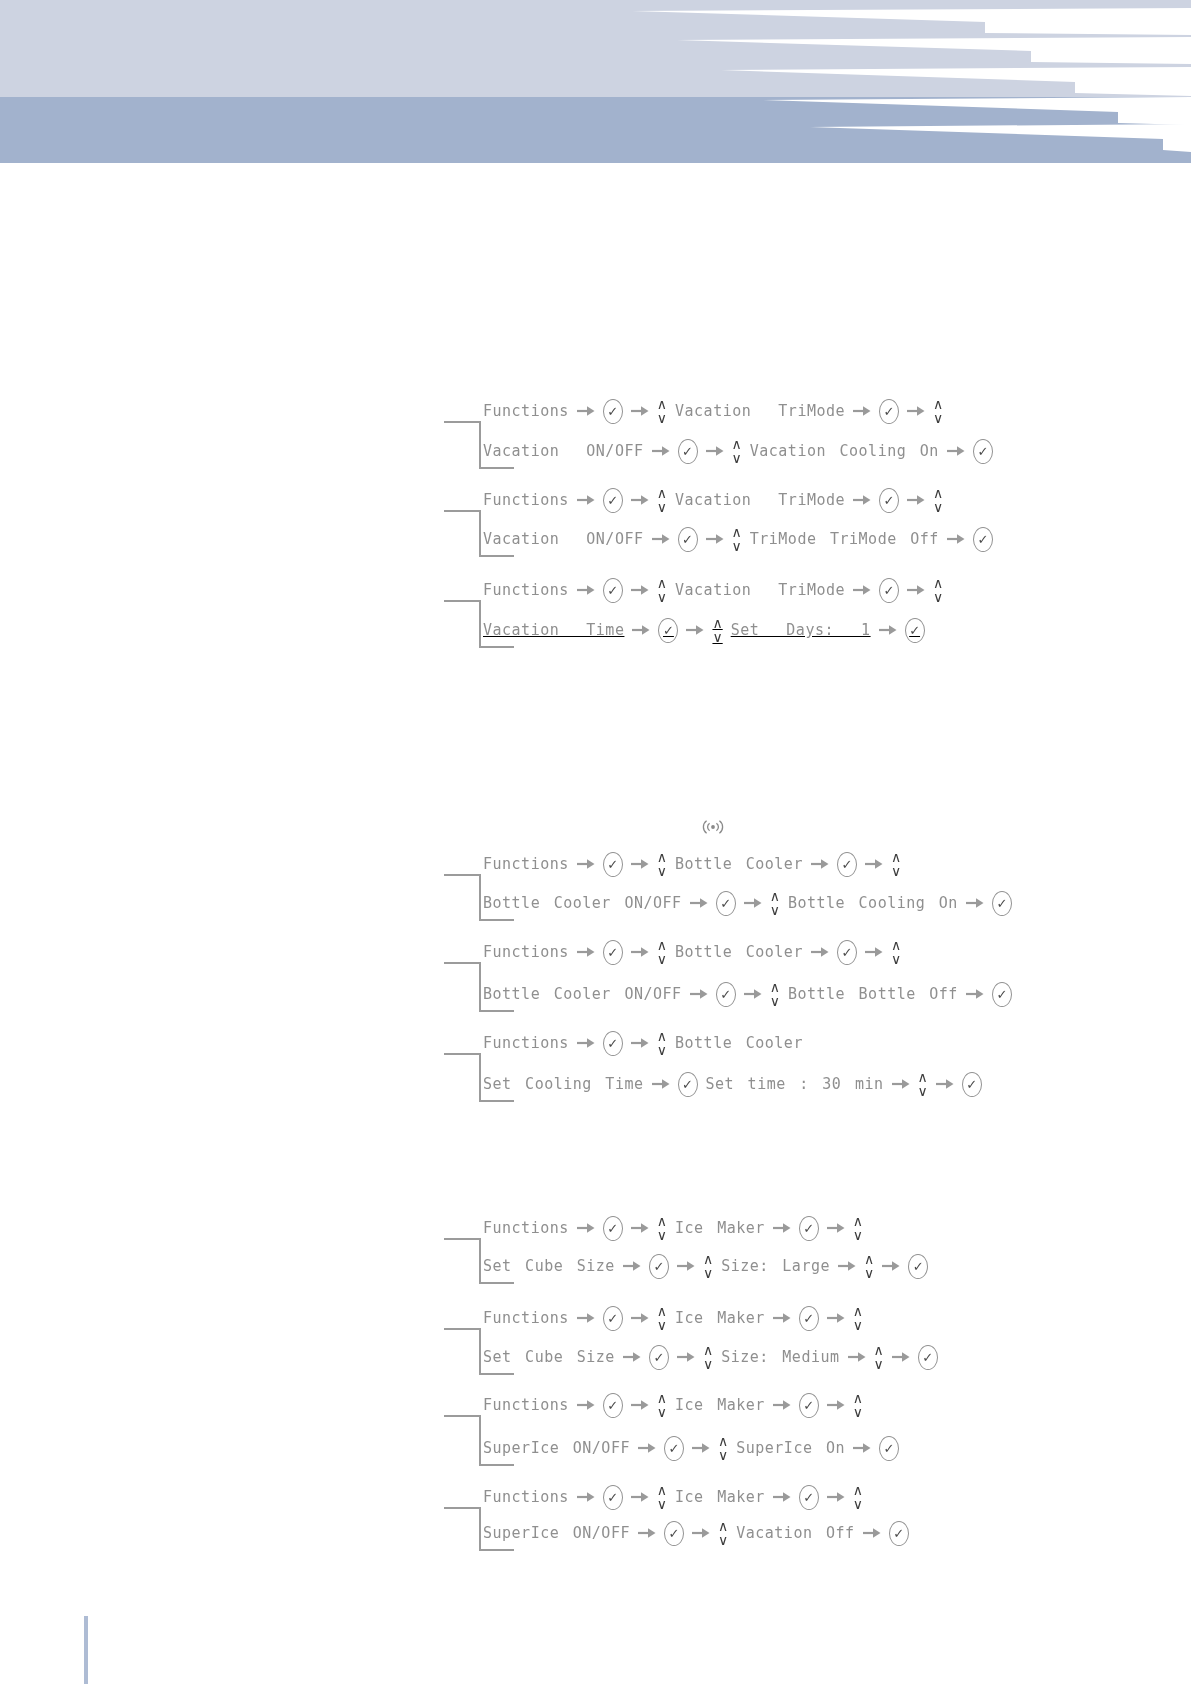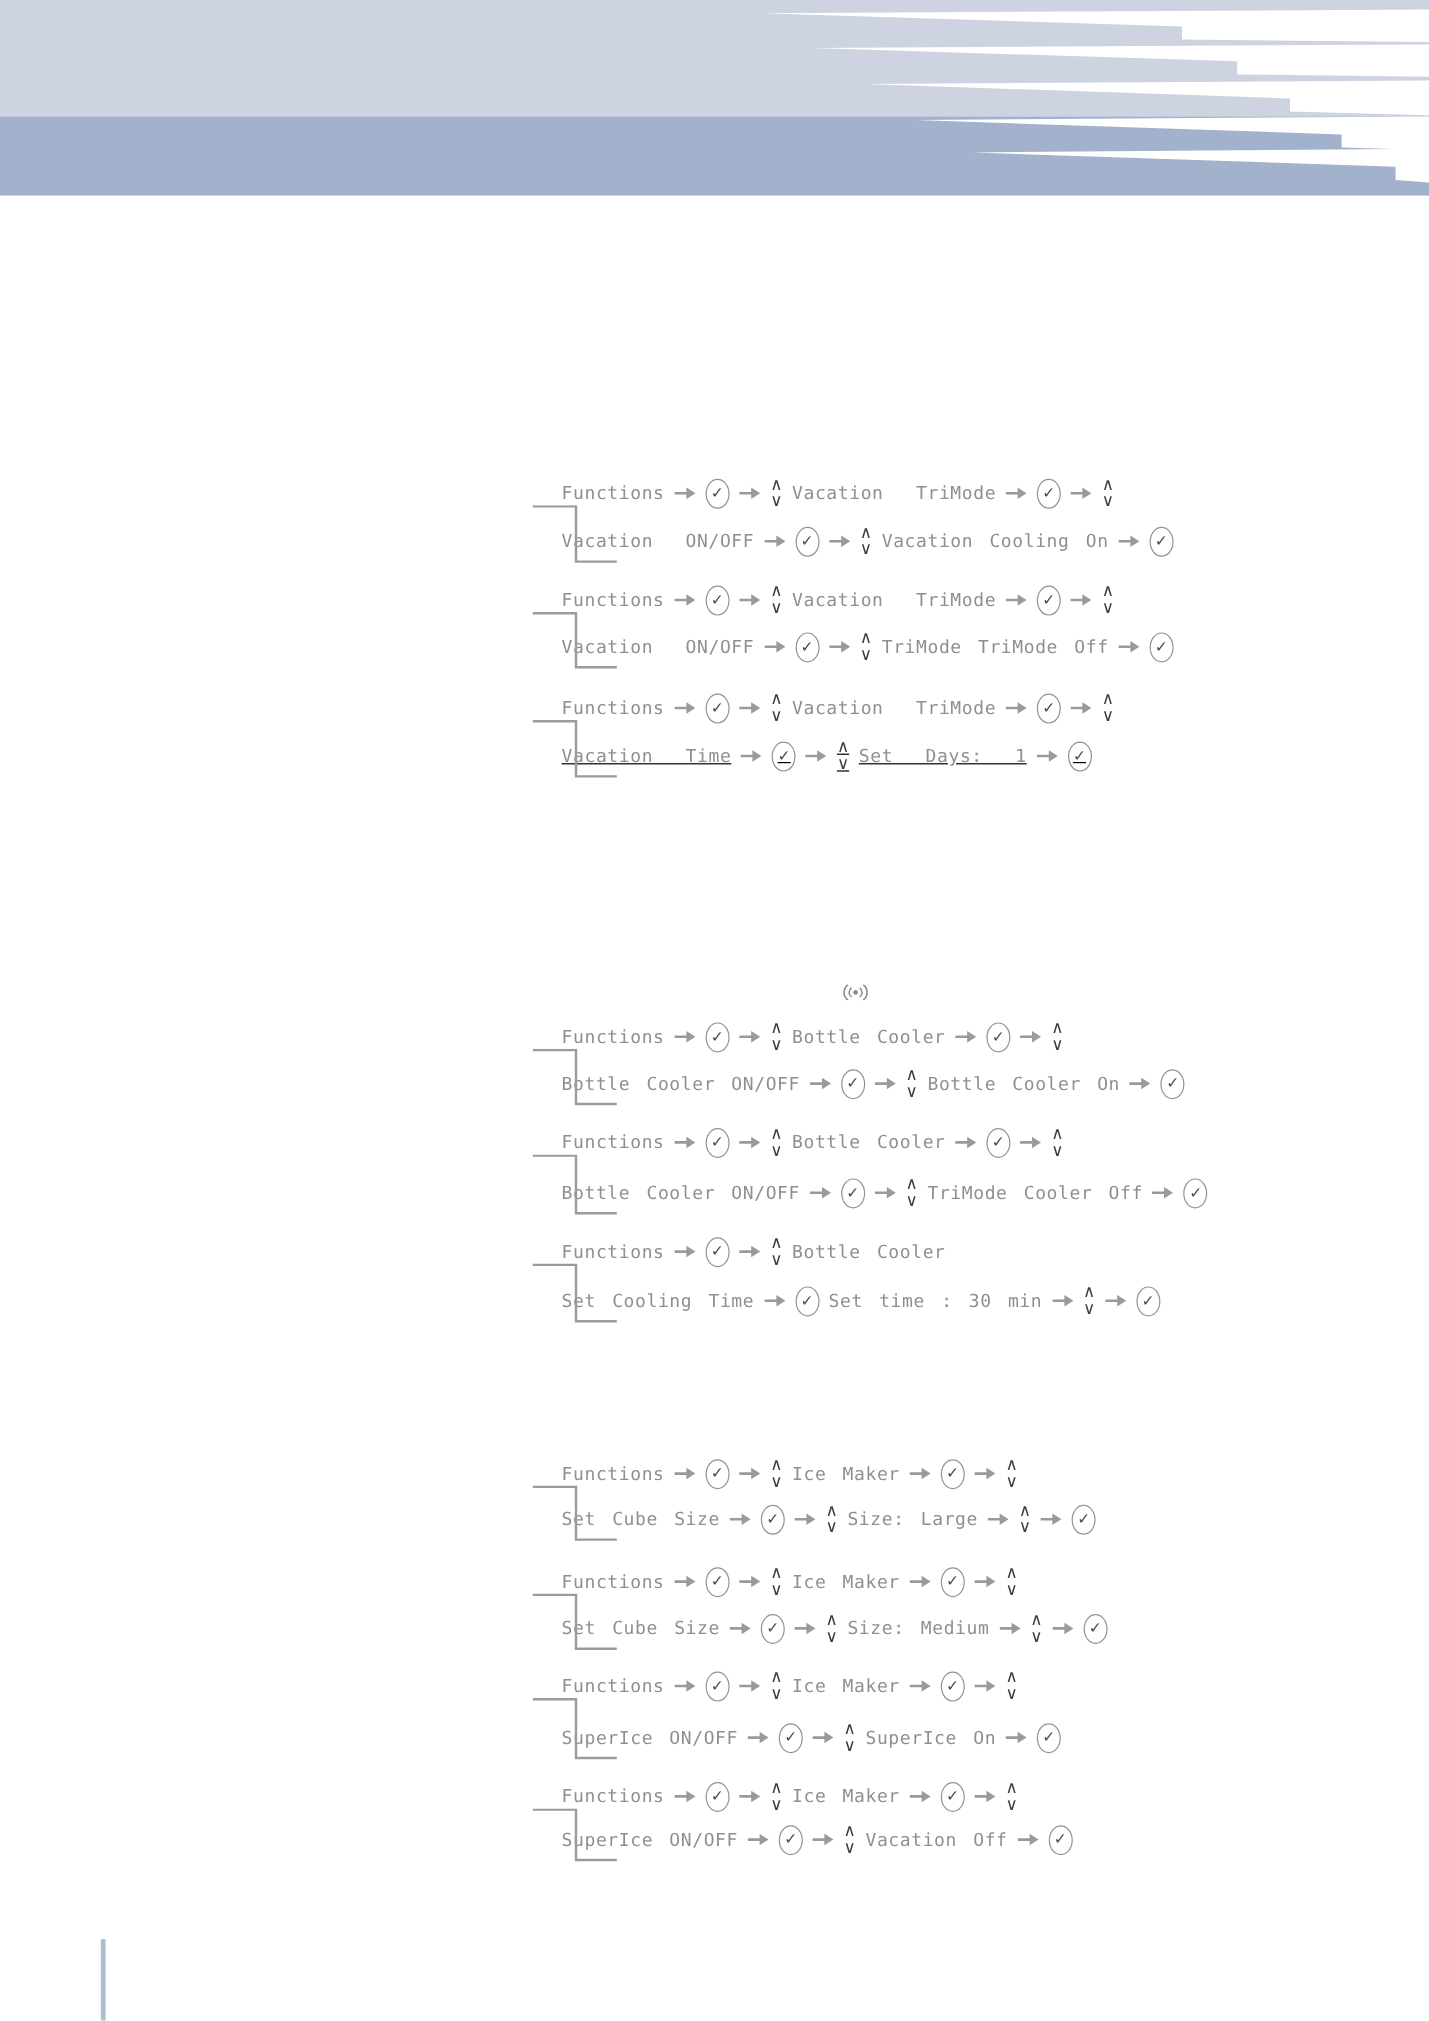--- a/index.html
+++ b/index.html
@@ -6,21 +6,21 @@
   .page{
     position:relative;width:1191px;height:1684px;background:#ffffff;
     overflow:hidden;font-family:"DejaVu Sans Mono",monospace;
   }
   
   .header-svg{position:absolute;left:0;top:0;}
   
   .footer-bar{position:absolute;left:84px;top:1616px;width:4px;height:68px;}
   
   .seq-line{
-    position:absolute;left:468px;height:36px;display:flex;align-items:center;
+    position:absolute;left:483px;height:36px;display:flex;align-items:center;
     gap:8px;white-space:pre;
   }
   .tok-text{
     font-family:"DejaVu Sans Mono",monospace;font-size:15px;color:#8f8f8f;
     letter-spacing:0.5px;word-spacing:4px;white-space:pre;
   }
   .tok-arrow{display:inline-flex;align-items:center;}
   .tok-ok{
     display:inline-flex;align-items:center;justify-content:center;
     width:20px;height:25px;border:1.6px solid #929292;border-radius:50%;
@@ -153,21 +153,21 @@
           </svg></span><span class="tok-ok">✓</span><span class="tok-arrow"><svg width="18" height="12" viewBox="0 0 18 12">
             <line x1="0" y1="6" x2="11" y2="6" stroke="#9a9a9a" stroke-width="2.2"></line>
             <polygon points="10,1.2 17.5,6 10,10.8" fill="#9a9a9a"></polygon>
           </svg></span><span class="tok-ud"><span>∧</span><span>∨</span></span></div>
       <div class="seq-line" style="top: 885px;"><span class="tok-text">Bottle Cooler ON/OFF</span><span class="tok-arrow"><svg width="18" height="12" viewBox="0 0 18 12">
             <line x1="0" y1="6" x2="11" y2="6" stroke="#9a9a9a" stroke-width="2.2"></line>
             <polygon points="10,1.2 17.5,6 10,10.8" fill="#9a9a9a"></polygon>
           </svg></span><span class="tok-ok">✓</span><span class="tok-arrow"><svg width="18" height="12" viewBox="0 0 18 12">
             <line x1="0" y1="6" x2="11" y2="6" stroke="#9a9a9a" stroke-width="2.2"></line>
             <polygon points="10,1.2 17.5,6 10,10.8" fill="#9a9a9a"></polygon>
-          </svg></span><span class="tok-ud"><span>∧</span><span>∨</span></span><span class="tok-text">Bottle Cooler On</span><span class="tok-arrow"><svg width="18" height="12" viewBox="0 0 18 12">
+          </svg></span><span class="tok-ud"><span>∧</span><span>∨</span></span><span class="tok-text">Bottle Cooling On</span><span class="tok-arrow"><svg width="18" height="12" viewBox="0 0 18 12">
             <line x1="0" y1="6" x2="11" y2="6" stroke="#9a9a9a" stroke-width="2.2"></line>
             <polygon points="10,1.2 17.5,6 10,10.8" fill="#9a9a9a"></polygon>
           </svg></span><span class="tok-ok">✓</span></div>
       <svg class="bracket-svg" width="72" height="49" style="left: 443px; top: 874px;">
         <path d="M1,1 H37 V46 H71" fill="none" stroke="#9b9b9b" stroke-width="2"></path>
       </svg>
       <div class="seq-line" style="top: 934px;"><span class="tok-text">Functions</span><span class="tok-arrow"><svg width="18" height="12" viewBox="0 0 18 12">
             <line x1="0" y1="6" x2="11" y2="6" stroke="#9a9a9a" stroke-width="2.2"></line>
             <polygon points="10,1.2 17.5,6 10,10.8" fill="#9a9a9a"></polygon>
           </svg></span><span class="tok-ok">✓</span><span class="tok-arrow"><svg width="18" height="12" viewBox="0 0 18 12">
@@ -179,21 +179,21 @@
           </svg></span><span class="tok-ok">✓</span><span class="tok-arrow"><svg width="18" height="12" viewBox="0 0 18 12">
             <line x1="0" y1="6" x2="11" y2="6" stroke="#9a9a9a" stroke-width="2.2"></line>
             <polygon points="10,1.2 17.5,6 10,10.8" fill="#9a9a9a"></polygon>
           </svg></span><span class="tok-ud"><span>∧</span><span>∨</span></span></div>
       <div class="seq-line" style="top: 976px;"><span class="tok-text">Bottle Cooler ON/OFF</span><span class="tok-arrow"><svg width="18" height="12" viewBox="0 0 18 12">
             <line x1="0" y1="6" x2="11" y2="6" stroke="#9a9a9a" stroke-width="2.2"></line>
             <polygon points="10,1.2 17.5,6 10,10.8" fill="#9a9a9a"></polygon>
           </svg></span><span class="tok-ok">✓</span><span class="tok-arrow"><svg width="18" height="12" viewBox="0 0 18 12">
             <line x1="0" y1="6" x2="11" y2="6" stroke="#9a9a9a" stroke-width="2.2"></line>
             <polygon points="10,1.2 17.5,6 10,10.8" fill="#9a9a9a"></polygon>
-          </svg></span><span class="tok-ud"><span>∧</span><span>∨</span></span><span class="tok-text">TriMode Cooler Off</span><span class="tok-arrow"><svg width="18" height="12" viewBox="0 0 18 12">
+          </svg></span><span class="tok-ud"><span>∧</span><span>∨</span></span><span class="tok-text">Bottle Bottle Off</span><span class="tok-arrow"><svg width="18" height="12" viewBox="0 0 18 12">
             <line x1="0" y1="6" x2="11" y2="6" stroke="#9a9a9a" stroke-width="2.2"></line>
             <polygon points="10,1.2 17.5,6 10,10.8" fill="#9a9a9a"></polygon>
           </svg></span><span class="tok-ok">✓</span></div>
       <svg class="bracket-svg" width="72" height="52" style="left: 443px; top: 962px;">
         <path d="M1,1 H37 V49 H71" fill="none" stroke="#9b9b9b" stroke-width="2"></path>
       </svg>
       <div class="seq-line" style="top: 1025px;"><span class="tok-text">Functions</span><span class="tok-arrow"><svg width="18" height="12" viewBox="0 0 18 12">
             <line x1="0" y1="6" x2="11" y2="6" stroke="#9a9a9a" stroke-width="2.2"></line>
             <polygon points="10,1.2 17.5,6 10,10.8" fill="#9a9a9a"></polygon>
           </svg></span><span class="tok-ok">✓</span><span class="tok-arrow"><svg width="18" height="12" viewBox="0 0 18 12">

